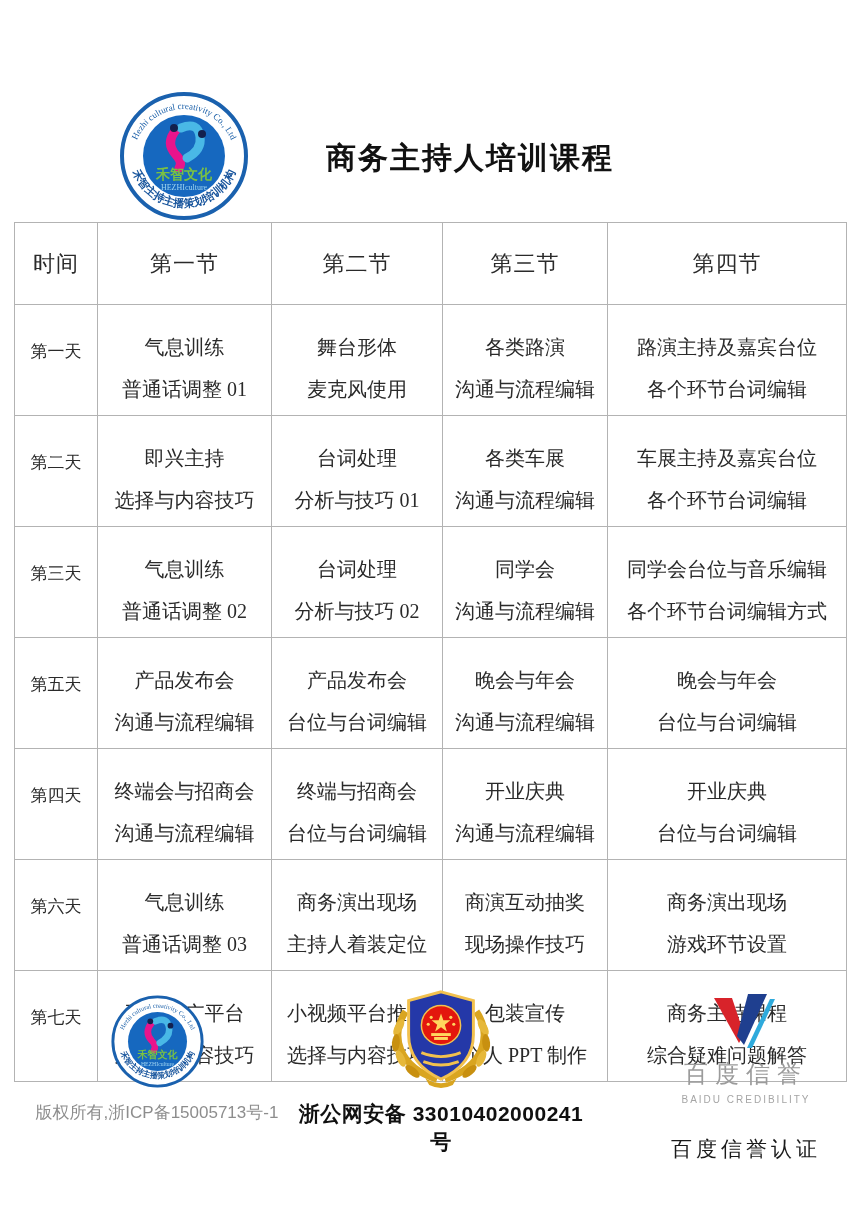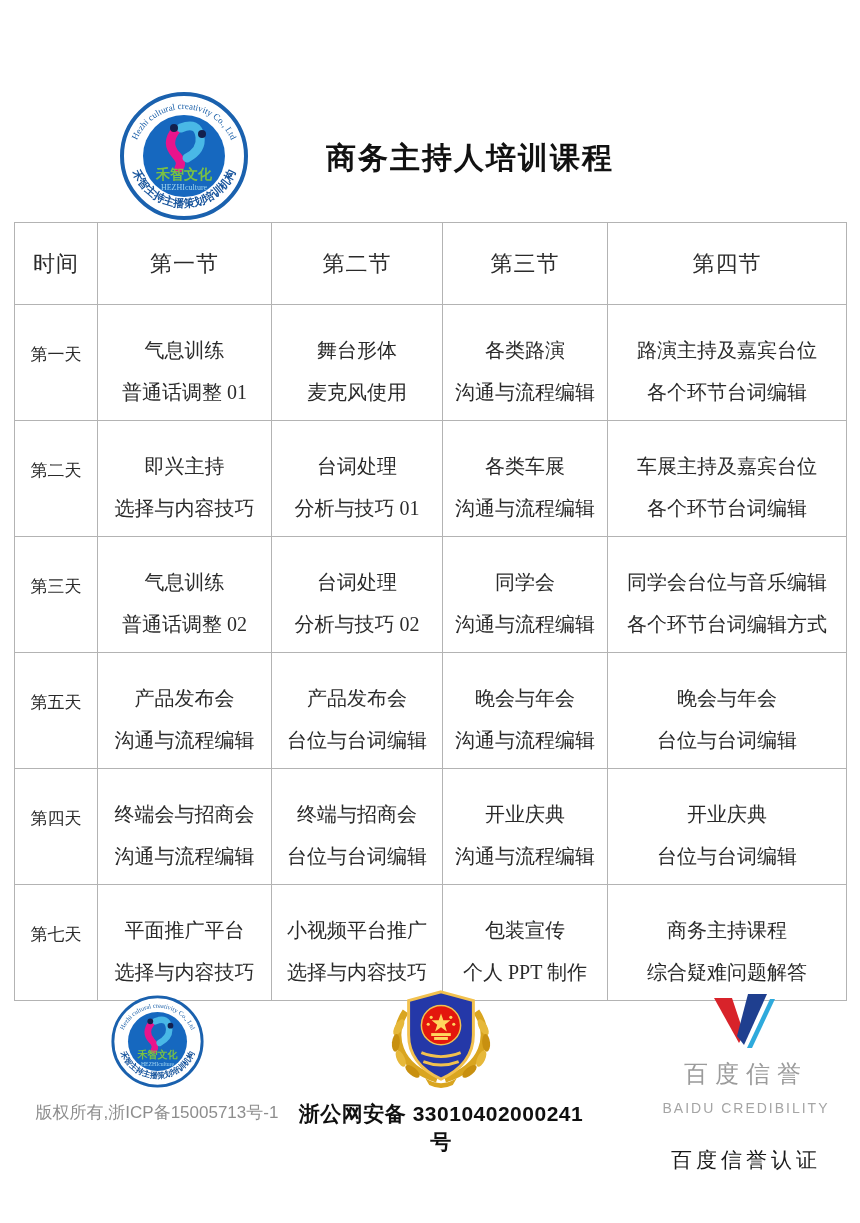--- a/index.html
+++ b/index.html
@@ -20,35 +20,35 @@
     position:absolute;left:14px;top:222px;width:832px;
     border-collapse:collapse;table-layout:fixed;
   }
   .schedule th,.schedule td{
     border:1px solid #b3b3b3;text-align:center;vertical-align:middle;
     color:#2a2a2a;overflow:hidden;
   }
   .schedule thead th{height:79px;font-size:22px;font-weight:normal;letter-spacing:1px;}
   .schedule tbody td{height:91px;}
   .day-cell{vertical-align:bottom;font-size:17px;padding-bottom:18px;}
-  .course-cell{vertical-align:top;font-size:20px;padding:12px 2px;}
+  .course-cell{vertical-align:top;font-size:20px;padding:0 2px;}
   .course-line{line-height:24px;margin-top:16px;white-space:nowrap;}
   .course-line + .course-line{margin-top:18px;}
   
   .footer{position:absolute;top:980px;left:0;width:860px;height:243px;}
   .f-left{position:absolute;left:22px;top:14px;width:270px;text-align:center;}
   .f-center{position:absolute;left:296px;top:4px;width:290px;text-align:center;}
   .f-right{position:absolute;left:640px;top:12px;width:212px;text-align:center;}
   .icp-text{margin-top:12px;font-size:17px;color:#8d8d8d;
     font-family:"Liberation Sans","DejaVu Sans",sans-serif;}
   .police-text{margin-top:10px;font-size:21px;font-weight:bold;color:#101010;
     font-family:"Liberation Sans","DejaVu Sans",sans-serif;letter-spacing:0.5px;}
   .baidu-name{margin-top:8px;font-size:24px;color:#9b9b9b;letter-spacing:7px;
     font-family:"Liberation Sans","DejaVu Sans",sans-serif;}
-  .baidu-sub{margin-top:10px;font-size:14px;color:#a5a5a5;letter-spacing:2px;
+  .baidu-sub{margin-top:4px;font-size:10px;color:#a5a5a5;letter-spacing:2px;
     font-family:"Liberation Sans","DejaVu Sans",sans-serif;}
   .baidu-caption{margin-top:30px;font-size:21px;color:#1a1a1a;letter-spacing:4px;
     font-family:"Liberation Sans","DejaVu Sans",sans-serif;}
   svg{display:block;margin:0 auto;}
 </style>
 </head>
 <body>
 
 <div class="header">
 
@@ -185,20 +185,39 @@
         <td class="course-cell">
           <div class="course-line">开业庆典</div>
           <div class="course-line">沟通与流程编辑</div>
         </td>
         <td class="course-cell">
           <div class="course-line">开业庆典</div>
           <div class="course-line">台位与台词编辑</div>
         </td>
       </tr>
       <tr>
+        <td class="day-cell">第六天</td>
+        <td class="course-cell">
+          <div class="course-line">气息训练</div>
+          <div class="course-line">普通话调整 03</div>
+        </td>
+        <td class="course-cell">
+          <div class="course-line">商务演出现场</div>
+          <div class="course-line">主持人着装定位</div>
+        </td>
+        <td class="course-cell">
+          <div class="course-line">商演互动抽奖</div>
+          <div class="course-line">现场操作技巧</div>
+        </td>
+        <td class="course-cell">
+          <div class="course-line">商务演出现场</div>
+          <div class="course-line">游戏环节设置</div>
+        </td>
+      </tr>
+      <tr>
         <td class="day-cell">第七天</td>
         <td class="course-cell">
           <div class="course-line">平面推广平台</div>
           <div class="course-line">选择与内容技巧</div>
         </td>
         <td class="course-cell">
           <div class="course-line">小视频平台推广</div>
           <div class="course-line">选择与内容技巧</div>
         </td>
         <td class="course-cell">

